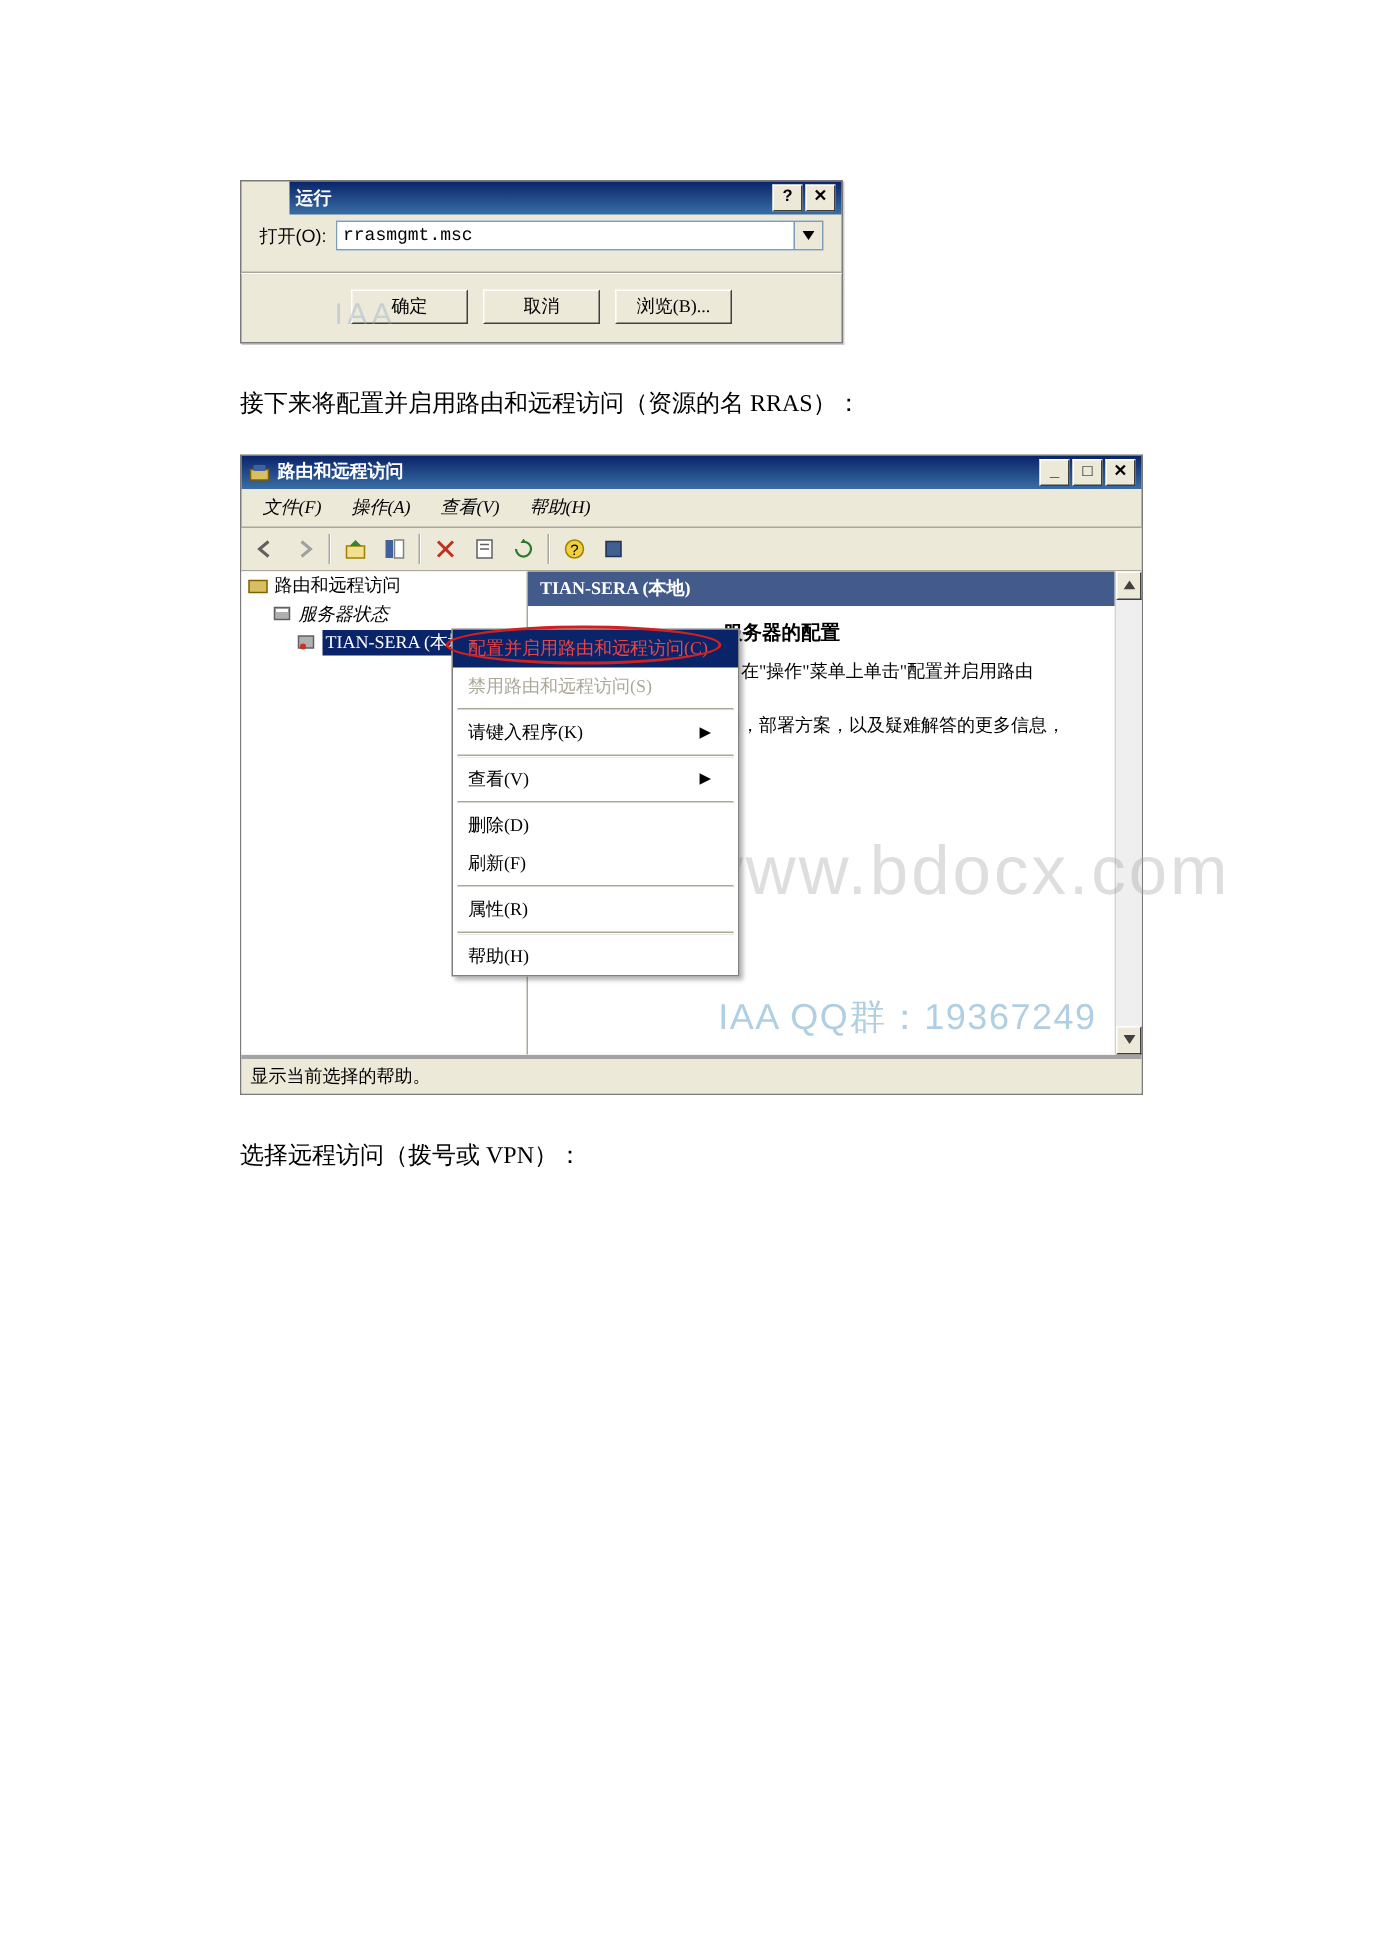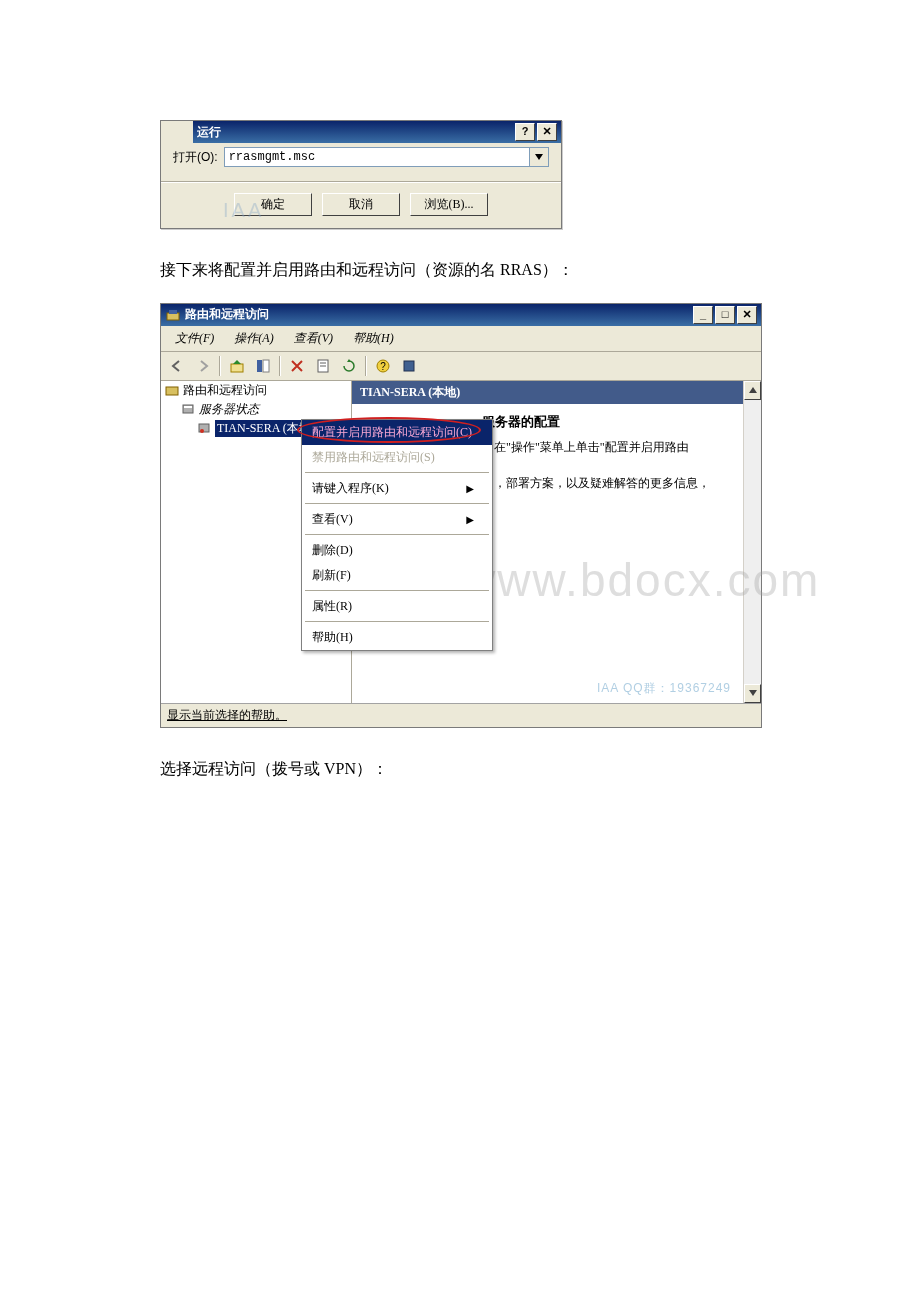--- a/index.html
+++ b/index.html
@@ -233,55 +233,54 @@
     border:1px solid #808080;
     box-shadow:2px 2px 3px rgba(0,0,0,.3);
     font-size:12px;
     z-index:5;
   }
   .ctx-row{
     padding:4px 18px 4px 10px;
     display:flex;align-items:center;
     justify-content:space-between;
   }
-  .ctx-row.hover{background:#0a246a;color:#f9a8d4;}
+  .ctx-row.hover{background:#0a246a;color:#ef4444;}
   .ctx-row.disabled{color:#aca899;}
   .ctx-sep{height:1px;background:#aca899;margin:2px 3px;border-bottom:1px solid #fff;}
   .ctx-row .arr{font-size:10px;}
   .oval{
     position:absolute;
     left:136px; top:36px;
     width:180px;height:22px;
     border:2px solid #d02020;
     border-radius:50%/50%;
     z-index:6;
     pointer-events:none;
   }
   .statusbar{
-    border-top:1px solid #a3a3a3;
+    border-top:3px solid #a3a3a3;
     padding:3px 6px;
     background:#ece9d8;
     font-size:12px;
-    text-decoration:underline;
   }
 
   
   .wm1{
     position:absolute;
     left:110px; top:140px;
     font-size:46px;
     color:rgba(160,160,160,.35);
     font-family:Arial,sans-serif;
     letter-spacing:2px;
     pointer-events:none;
   }
   .wm2{
     position:absolute;
     right:12px; bottom:4px;
-    font-size:12px;
+    font-size:24px;
     color:rgba(100,160,200,.5);
     font-family:Arial,sans-serif;
     letter-spacing:1px;
     pointer-events:none;
   }
   .wm0{
     position:absolute;
     left:62px; bottom:6px;
     font-size:20px;
     color:rgba(140,170,200,.4);

